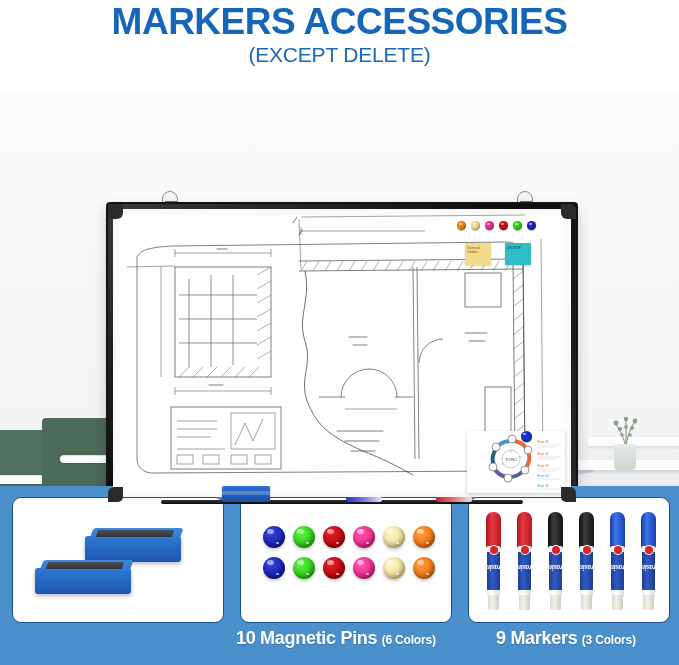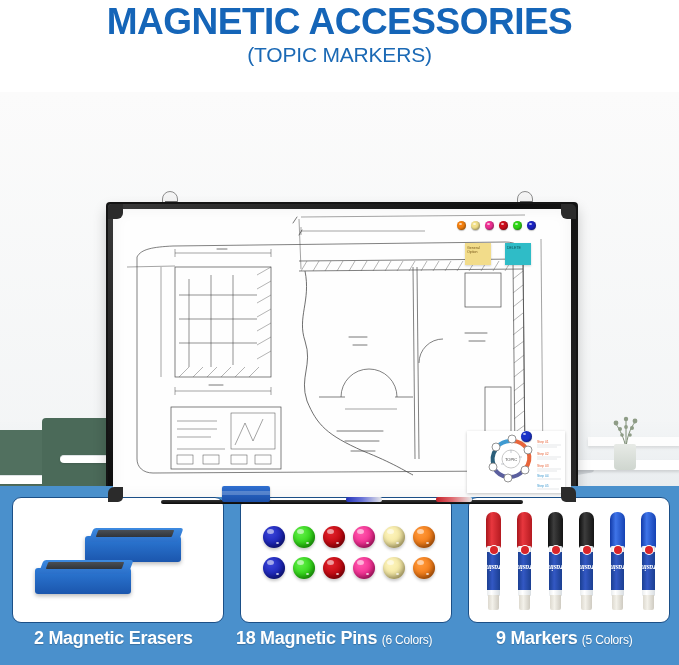--- a/index.html
+++ b/index.html
@@ -117,21 +117,21 @@
   .panel {
     position:absolute; background:#ffffff; border:1.5px solid #1b4f87; border-radius:9px;
     overflow:hidden;
   }
   .panel-1{ left:12px; top:497px; width:212px; height:126px; }
   .panel-2{ left:240px; top:497px; width:212px; height:126px; }
   .panel-3{ left:468px; top:497px; width:202px; height:126px; }
   .caption { position:absolute; top:628px; color:#ffffff; font-weight:bold; white-space:nowrap;
              text-shadow:0 1px 1px rgba(0,0,0,.22); }
   .cap-main { font-size:18px; letter-spacing:-0.3px; }
-  .cap-sub { font-size:12px; font-weight:normal; letter-spacing:-0.2px; }
+  .cap-sub { font-size:12px; font-weight:bold; letter-spacing:-0.2px; }
   .cap-1{ left:34px; } .cap-2{ left:236px; } .cap-3{ left:496px; }
 
   
   .eraser { position:absolute; width:96px; height:34px; }
   .er-body { position:absolute; left:0; top:8px; width:96px; height:26px;
              background:linear-gradient(#2d7ad6,#1b56ad); border-radius:3px;
              box-shadow:0 2px 4px rgba(0,0,0,.28); }
   .er-top { position:absolute; left:6px; top:0; width:90px; height:14px;
             background:linear-gradient(#3d8ae0,#2a6fc9); border-radius:3px;
             transform: skewX(-20deg); }
@@ -167,22 +167,22 @@
               background:#d9252a; box-shadow:0 0 0 1px #fff; }
   .mk-foot { position:absolute; bottom:0; left:3px; width:11px; height:15px;
              background:linear-gradient(90deg,#ddd9cf,#f3f1ea 40%,#cfcbc1); border-radius:0 0 2px 2px; }
 </style>
 </head>
 <body>
 
 <div class="stage">
 
   <div class="header">
-    <div class="title">MAGNETIC ACCESSORIES</div>
-    <div class="subtitle">(TOPIC MARKERS)</div>
+    <div class="title">MARKERS ACCESSORIES</div>
+    <div class="subtitle">(EXCEPT DELETE)</div>
   </div>
 
   <div class="scene">
     <div class="room-wall"></div>
     <div class="floor-line"></div>
 
     <div class="partition p1"></div>
     <div class="desk-white d1"></div>
     <div class="partition p2"></div>
     <div class="desk-white d2"></div>
@@ -437,42 +437,39 @@
       <div class="er-body"></div>
       <div class="er-top"></div>
       <div class="er-strip"></div>
     </div>
     <div class="eraser" style="left:22px; top:62px;">
       <div class="er-body"></div>
       <div class="er-top"></div>
       <div class="er-strip"></div>
     </div>
   </div>
-  <div class="caption cap-1">
-    <span class="cap-main">2 Magnetic Erasers</span>
-  </div>
 
   <div class="panel panel-2">
     <div class="pin-grid">
       <div class="pin" style="background:radial-gradient(circle at 35% 30%, #3b45d8, #1a23b8 60%, #0e1480);"></div>
       <div class="pin" style="background:radial-gradient(circle at 35% 30%, #63ef4a, #2fd615 60%, #1aa806);"></div>
       <div class="pin" style="background:radial-gradient(circle at 35% 30%, #e0232c, #c4060f 60%, #8a0309);"></div>
       <div class="pin" style="background:radial-gradient(circle at 35% 30%, #ff5aae, #f52b92 60%, #c00f6c);"></div>
       <div class="pin" style="background:radial-gradient(circle at 35% 30%, #fdf4bd, #f4e7a0 60%, #ddc874);"></div>
       <div class="pin" style="background:radial-gradient(circle at 35% 30%, #ff9a3c, #f57c16 60%, #c85c06);"></div>
       <div class="pin" style="background:radial-gradient(circle at 35% 30%, #3b45d8, #1a23b8 60%, #0e1480);"></div>
       <div class="pin" style="background:radial-gradient(circle at 35% 30%, #63ef4a, #2fd615 60%, #1aa806);"></div>
       <div class="pin" style="background:radial-gradient(circle at 35% 30%, #e0232c, #c4060f 60%, #8a0309);"></div>
       <div class="pin" style="background:radial-gradient(circle at 35% 30%, #ff5aae, #f52b92 60%, #c00f6c);"></div>
       <div class="pin" style="background:radial-gradient(circle at 35% 30%, #fdf4bd, #f4e7a0 60%, #ddc874);"></div>
       <div class="pin" style="background:radial-gradient(circle at 35% 30%, #ff9a3c, #f57c16 60%, #c85c06);"></div>
     </div>
   </div>
   <div class="caption cap-2">
-    <span class="cap-main">18 Magnetic Pins</span>
+    <span class="cap-main">10 Magnetic Pins</span>
     <span class="cap-sub">(6 Colors)</span>
   </div>
 
   <div class="panel panel-3">
     <div class="marker-row">
       <div class="marker">
         <div class="mk-cap" style="background:linear-gradient(90deg,#a8161c,#e8373e 38%,#b41a20);"></div>
         <div class="mk-barrel"></div>
           <div class="mk-label">
             <div class="mk-label-text">Erasing</div>
@@ -522,16 +519,16 @@
           <div class="mk-label">
             <div class="mk-label-text">Erasing</div>
           </div>
         <div class="mk-badge"></div>
           <div class="mk-foot"></div>
       </div>
     </div>
   </div>
   <div class="caption cap-3">
     <span class="cap-main">9 Markers</span>
-    <span class="cap-sub">(5 Colors)</span>
+    <span class="cap-sub">(3 Colors)</span>
   </div>
 
 </div>
 
 </body></html>

